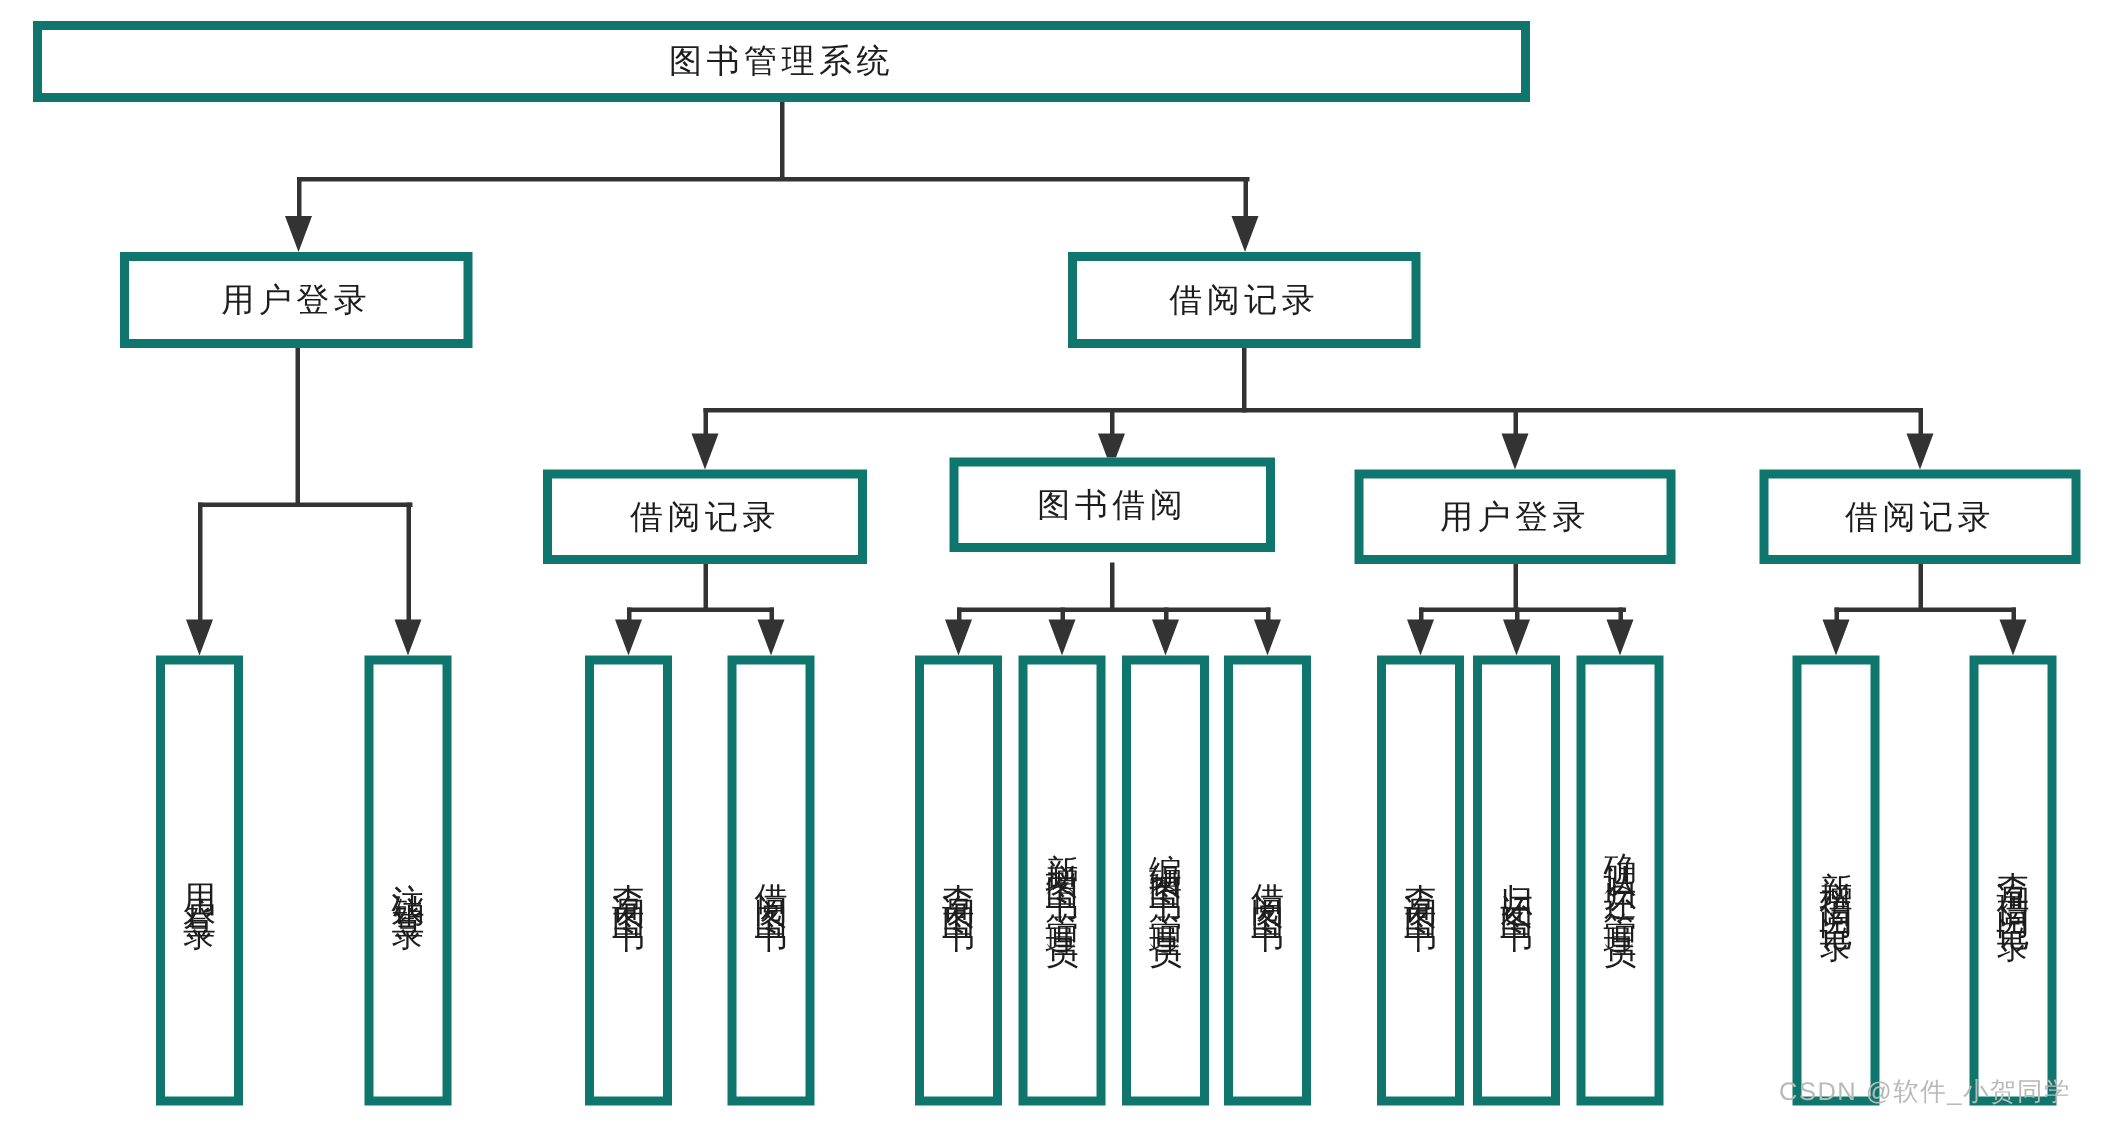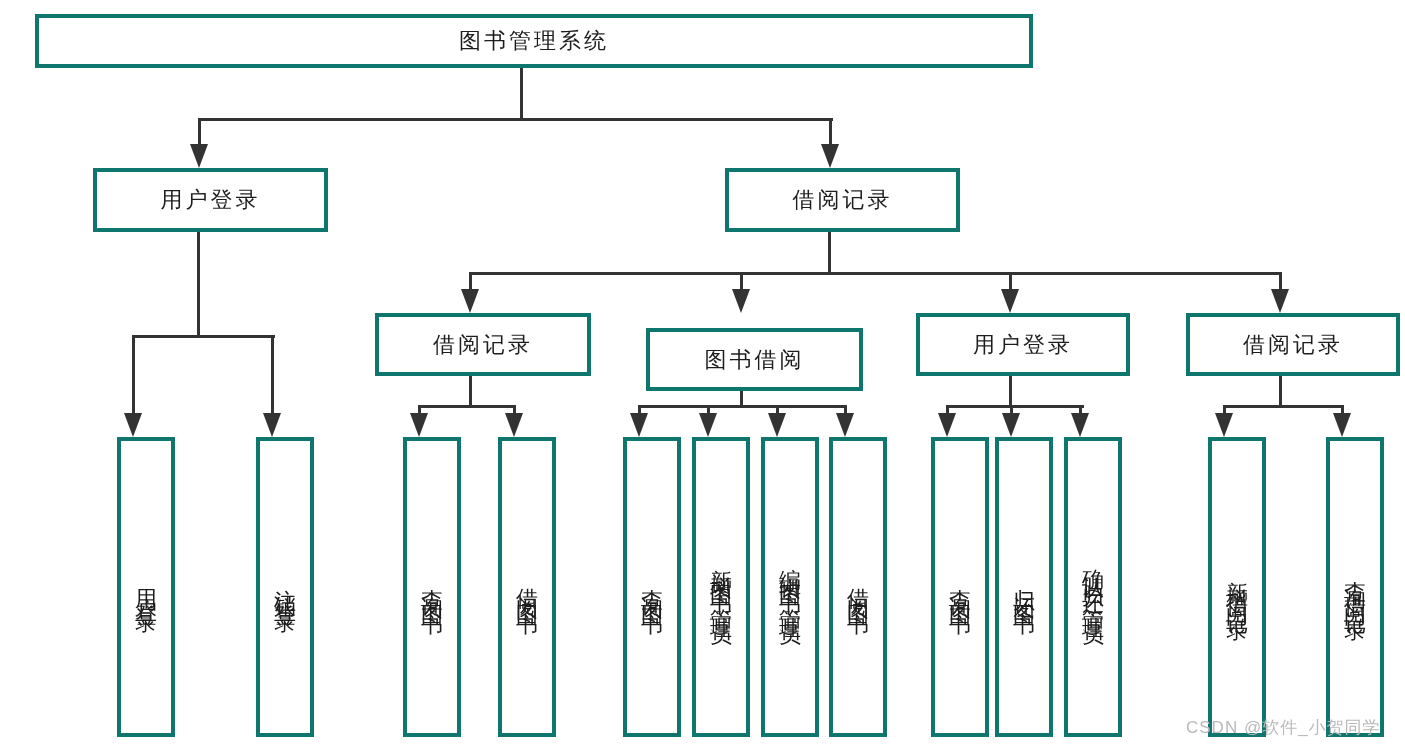--- a/index.html
+++ b/index.html
@@ -4,23 +4,23 @@
 <style>
   html, body { margin:0; padding:0; }
   body {
     width:1405px; height:747px; position:relative; overflow:hidden;
     background:#ffffff;
     font-family:"Liberation Sans", sans-serif;
     color:#1d1d1d;
   }
   .node {
     position:absolute; box-sizing:border-box;
-    background:#ffffff; border:4px solid #0f766e;
+    background:#ffffff; border:6px solid #0f766e;
     display:flex; align-items:center; justify-content:center;
-    font-size:22px; color:#1d1d1d; letter-spacing:3px; z-index:2;margin-left:13px;
+    font-size:22px; color:#1d1d1d; letter-spacing:3px; z-index:2;
   }
   .leaf { width:58px; top:437px; height:300px; }
   .vtext {
     writing-mode:vertical-rl; text-orientation:mixed;
     letter-spacing:8px; font-size:22px; line-height:1;
     white-space:nowrap;
   }
   .line { position:absolute; background:#333333; z-index:1; }
   .arrow {
     position:absolute; width:0; height:0; z-index:1;
@@ -45,21 +45,21 @@
 </div>
 
 <div class="node" style="left:712px; top:168px; width:235px; height:64px;">
   <span>借阅记录</span>
 </div>
 
 <div class="node" style="left:362px; top:313px; width:216px; height:63px;">
   <span>借阅记录</span>
 </div>
 
-<div class="node" style="left:633px; top:328px; width:217px; height:63px;">
+<div class="node" style="left:633px; top:305px; width:217px; height:63px;">
   <span>图书借阅</span>
 </div>
 
 <div class="node" style="left:903px; top:313px; width:214px; height:63px;">
   <span>用户登录</span>
 </div>
 
 <div class="node" style="left:1173px; top:313px; width:214px; height:63px;">
   <span>借阅记录</span>
 </div>

